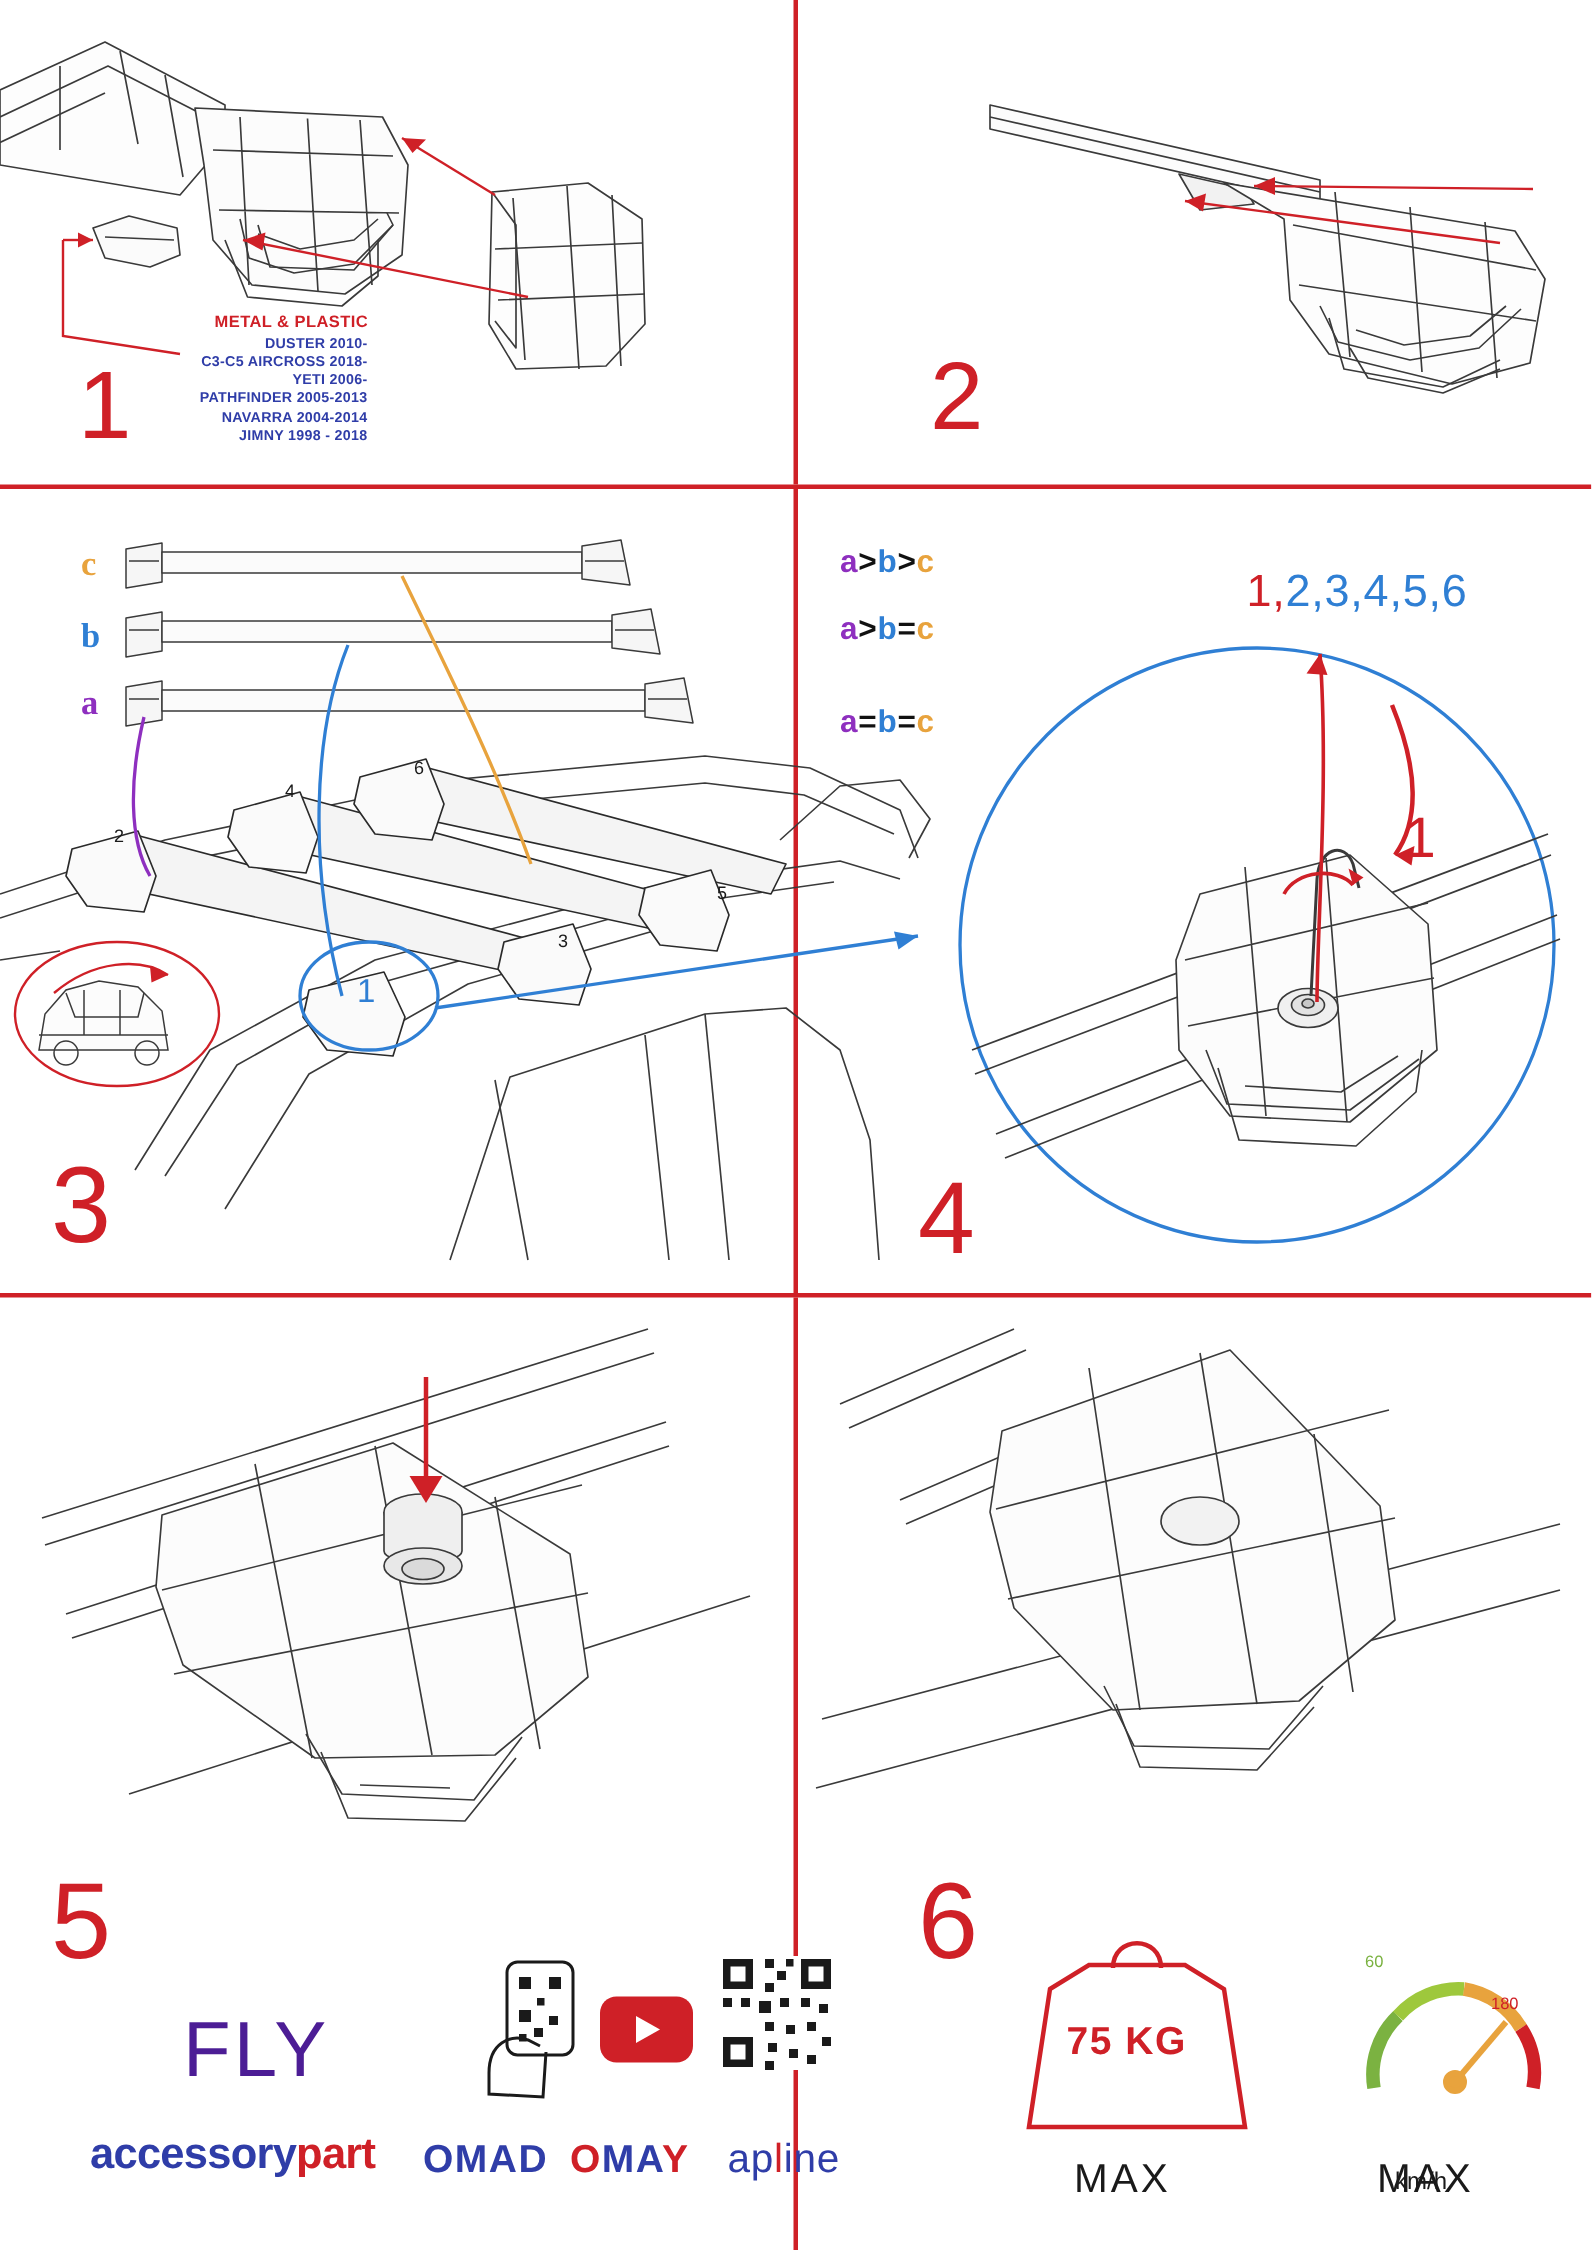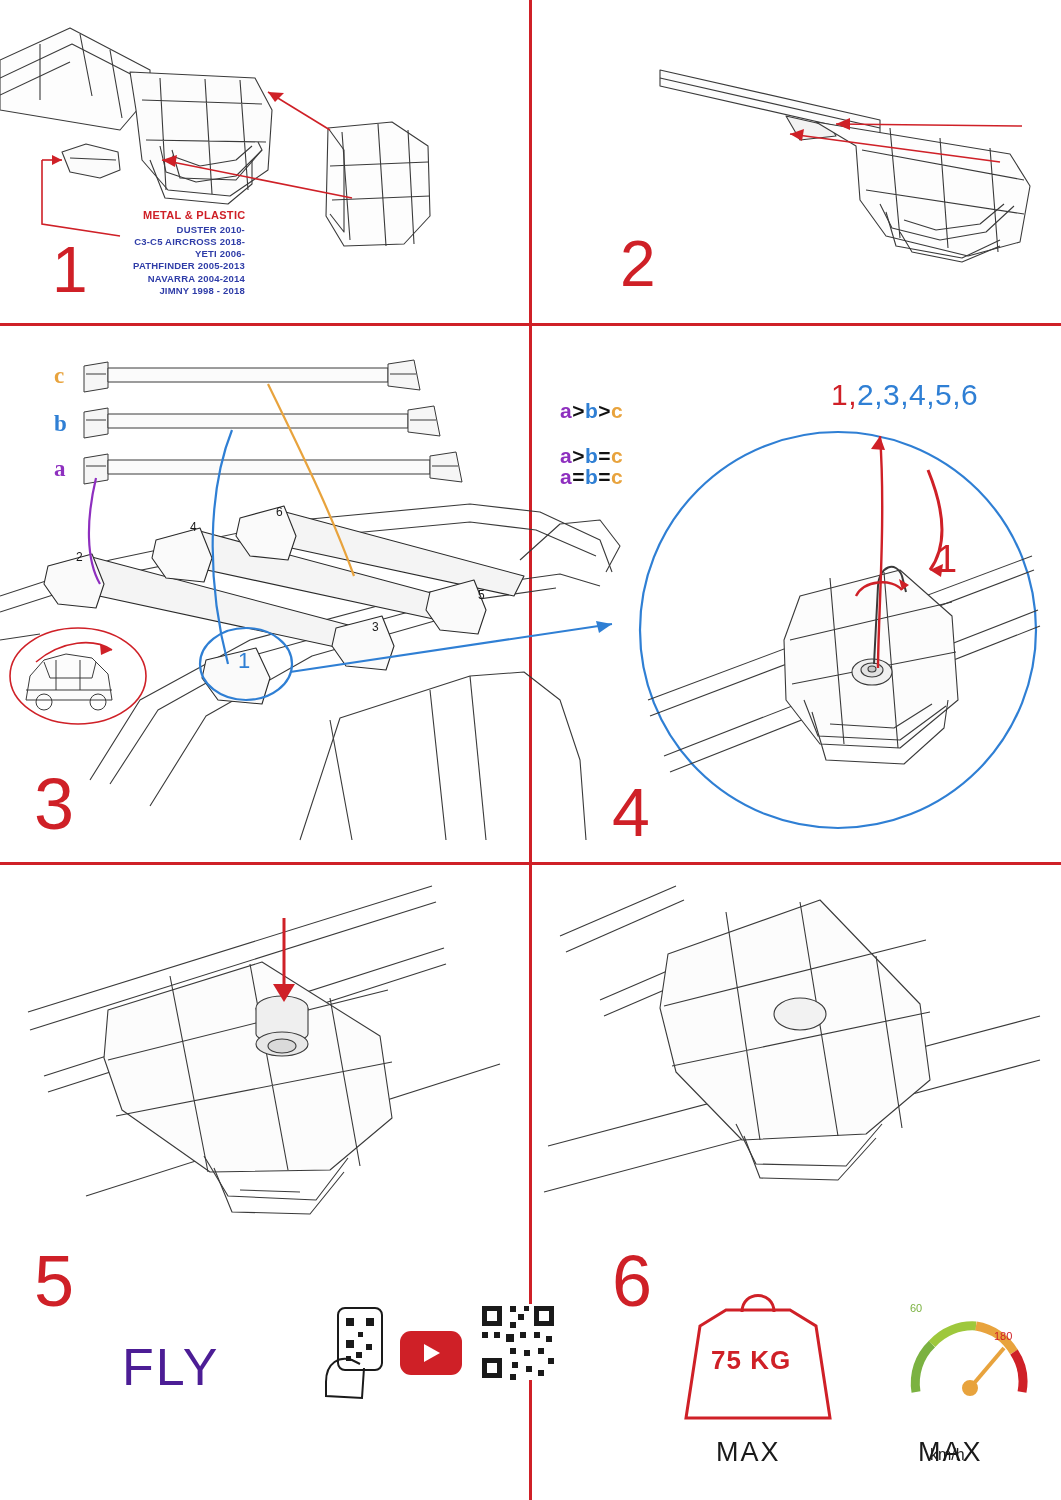--- a/index.html
+++ b/index.html
@@ -88,25 +88,24 @@
   .lb { left: 54px; top: 411px; color: #2f7fd4; }
   .la { left: 54px; top: 456px; color: #8e2fbf; }
 
   .formula {
     position: absolute;
     left: 560px;
     font-size: 21px;
     font-weight: bold;
     font-family: "Liberation Sans", sans-serif;
     letter-spacing: .5px;
-    margin-top: 36px;
   }
   .f1 { top: 363px; }
   .f2 { top: 408px; }
-  .f3 { top: 429px; }
+  .f3 { top: 470px; }
   .fa { color: #8e2fbf; }
   .fb { color: #2f7fd4; }
   .fc { color: #e8a33d; }
   .fop { color: #111; }
 
   .rail-num {
     position: absolute;
     color: #1a1a1a;
     font-size: 12px;
     font-family: "Liberation Sans", sans-serif;
@@ -557,20 +556,26 @@
   <div class="circ-num cn3">1</div>
 
   <div class="stepnum s4">4</div>
   <div class="seq-label"><span class="red">1,</span><span>2,3,4,5,6</span></div>
   <div class="circ-num cn4">1</div>
 
   <div class="stepnum s5">5</div>
   <div class="stepnum s6">6</div>
 
   <div class="fly">FLY</div>
+  <div class="brandrow">
+    <div class="accessorypart"><span>accessory</span><span class="part">part</span></div>
+    <div class="omad">OMAD</div>
+    <div class="omay"><span>O</span><span class="mid">MA</span><span>Y</span></div>
+    <div class="apline"><span>ap</span><span class="l">l</span><span>ine</span></div>
+  </div>
 
   <div class="weight-text">75 KG</div>
   <div class="maxlabel ml1">MAX</div>
   <div class="maxlabel ml2">MAX</div>
   <div class="kmh">km/h</div>
   <div class="gauge-60">60</div>
   <div class="gauge-120">180</div>
 
 </div>
 

